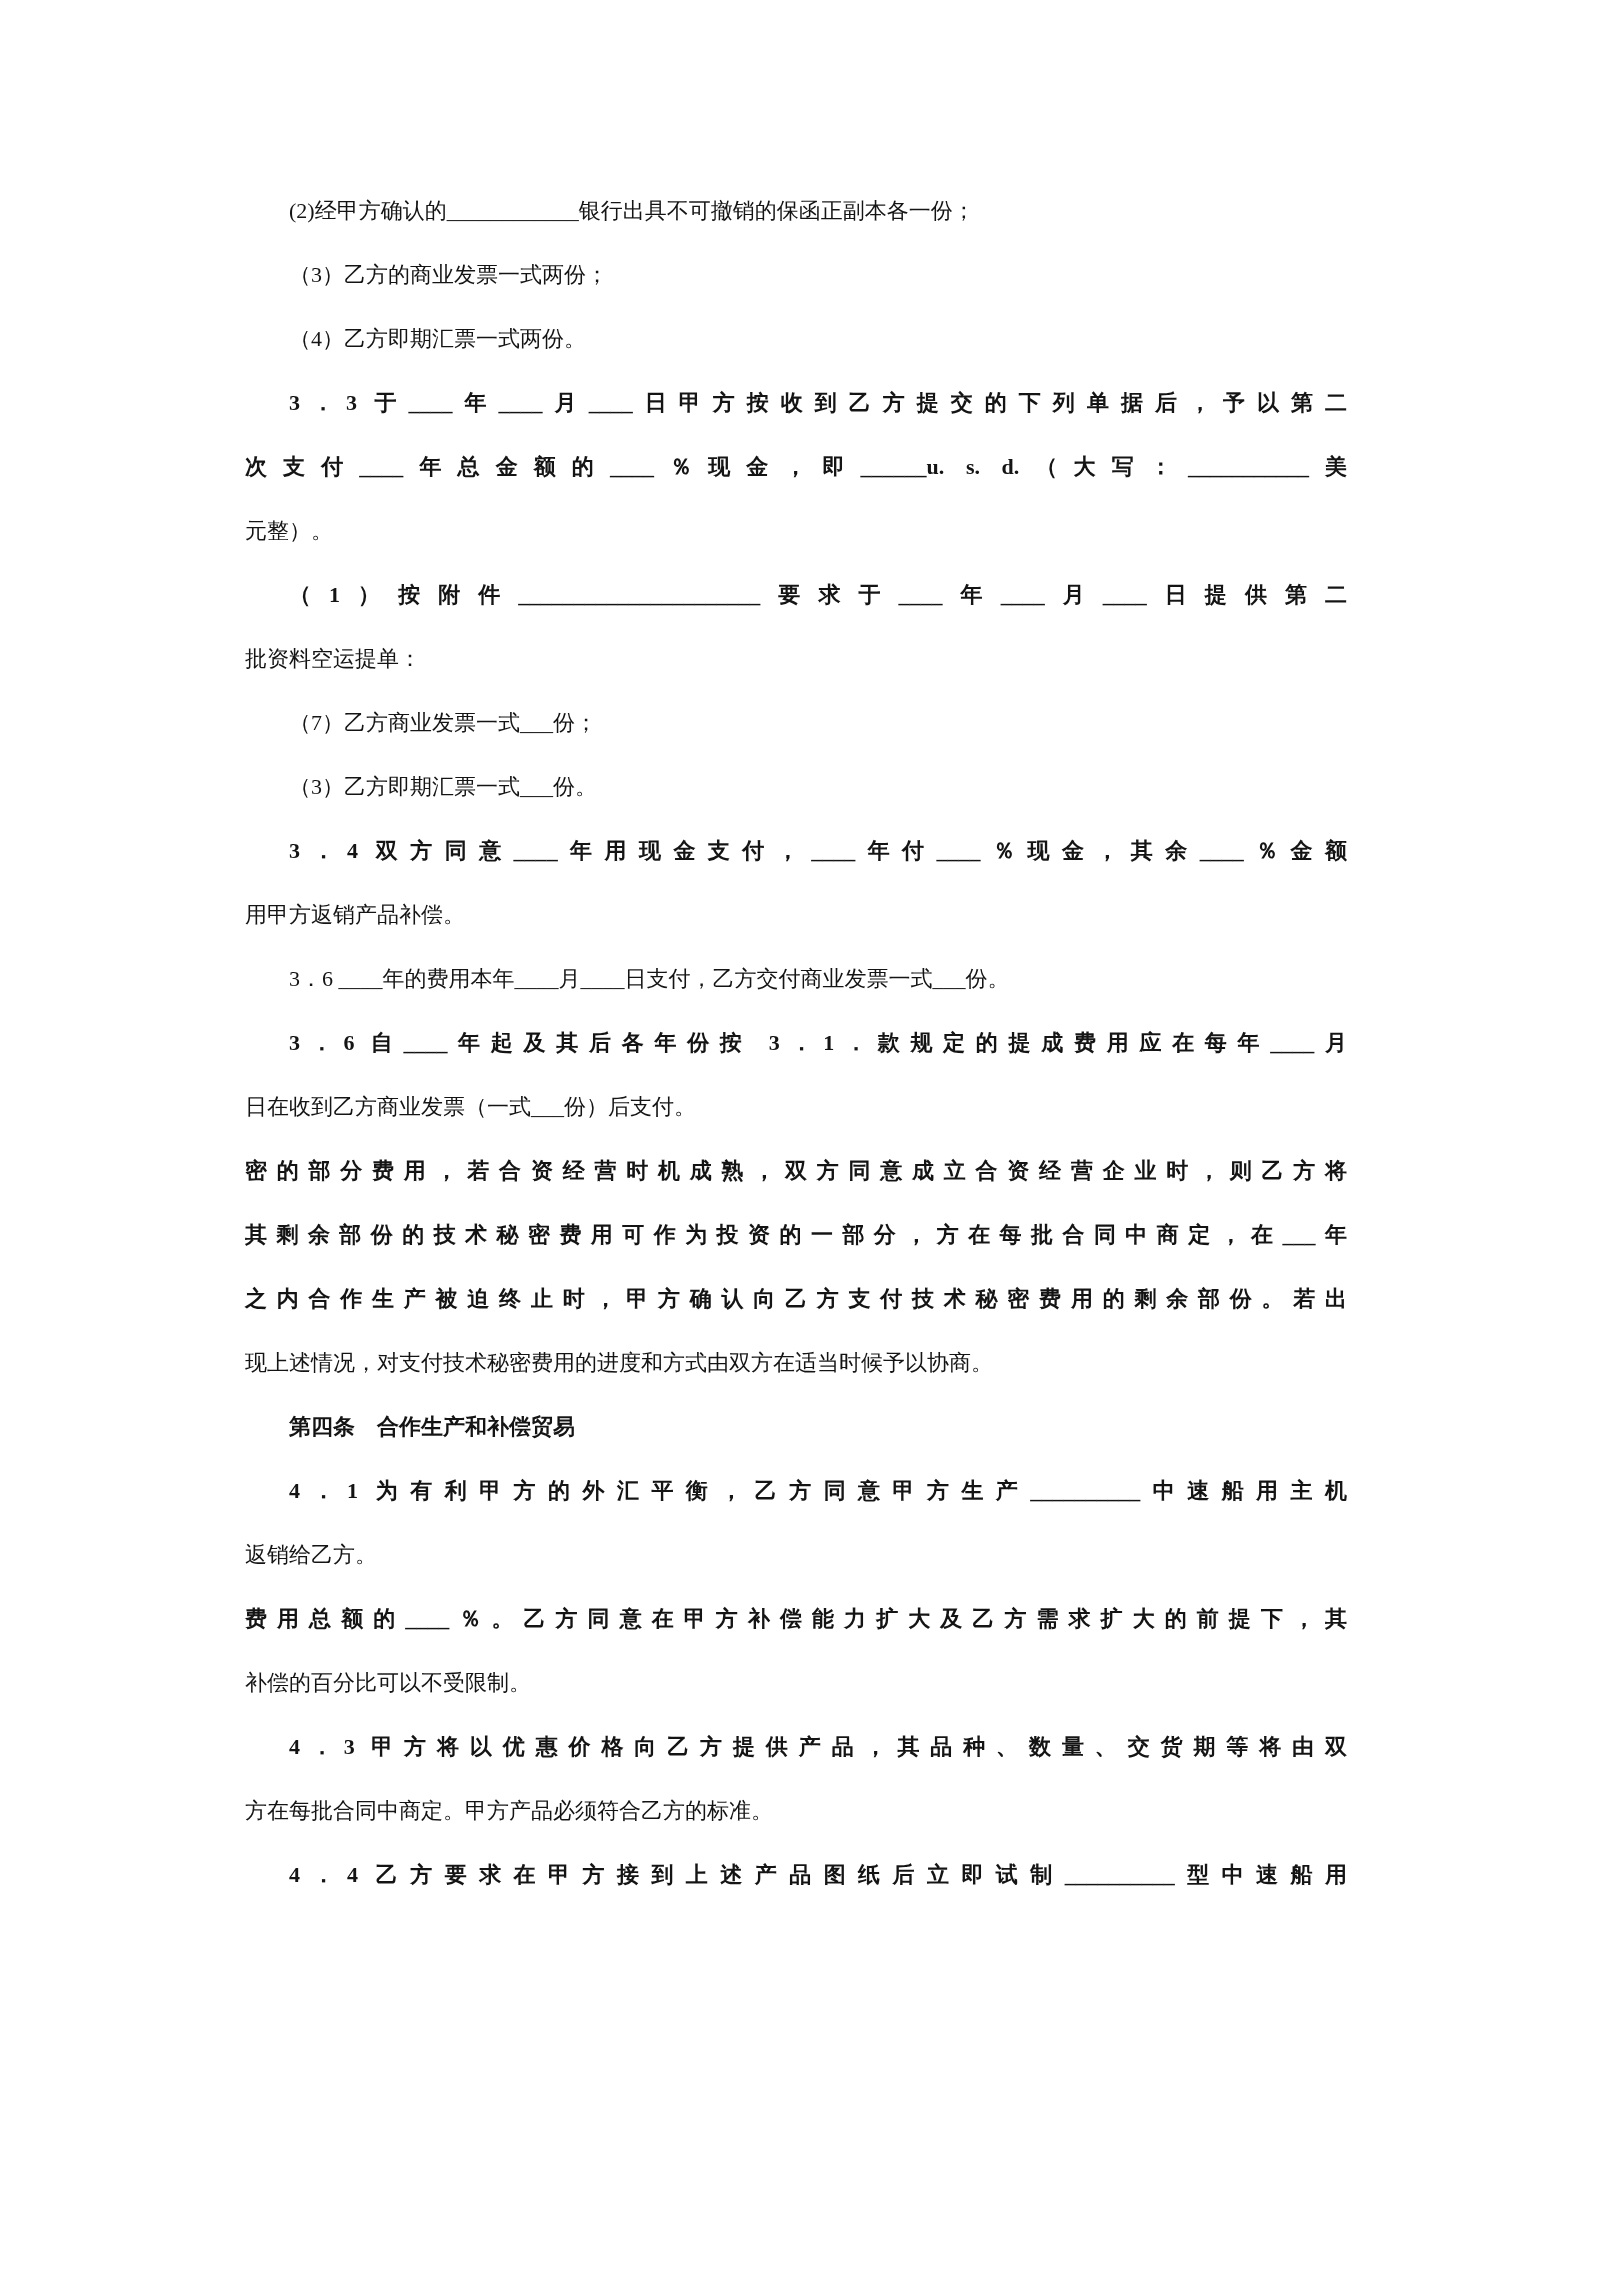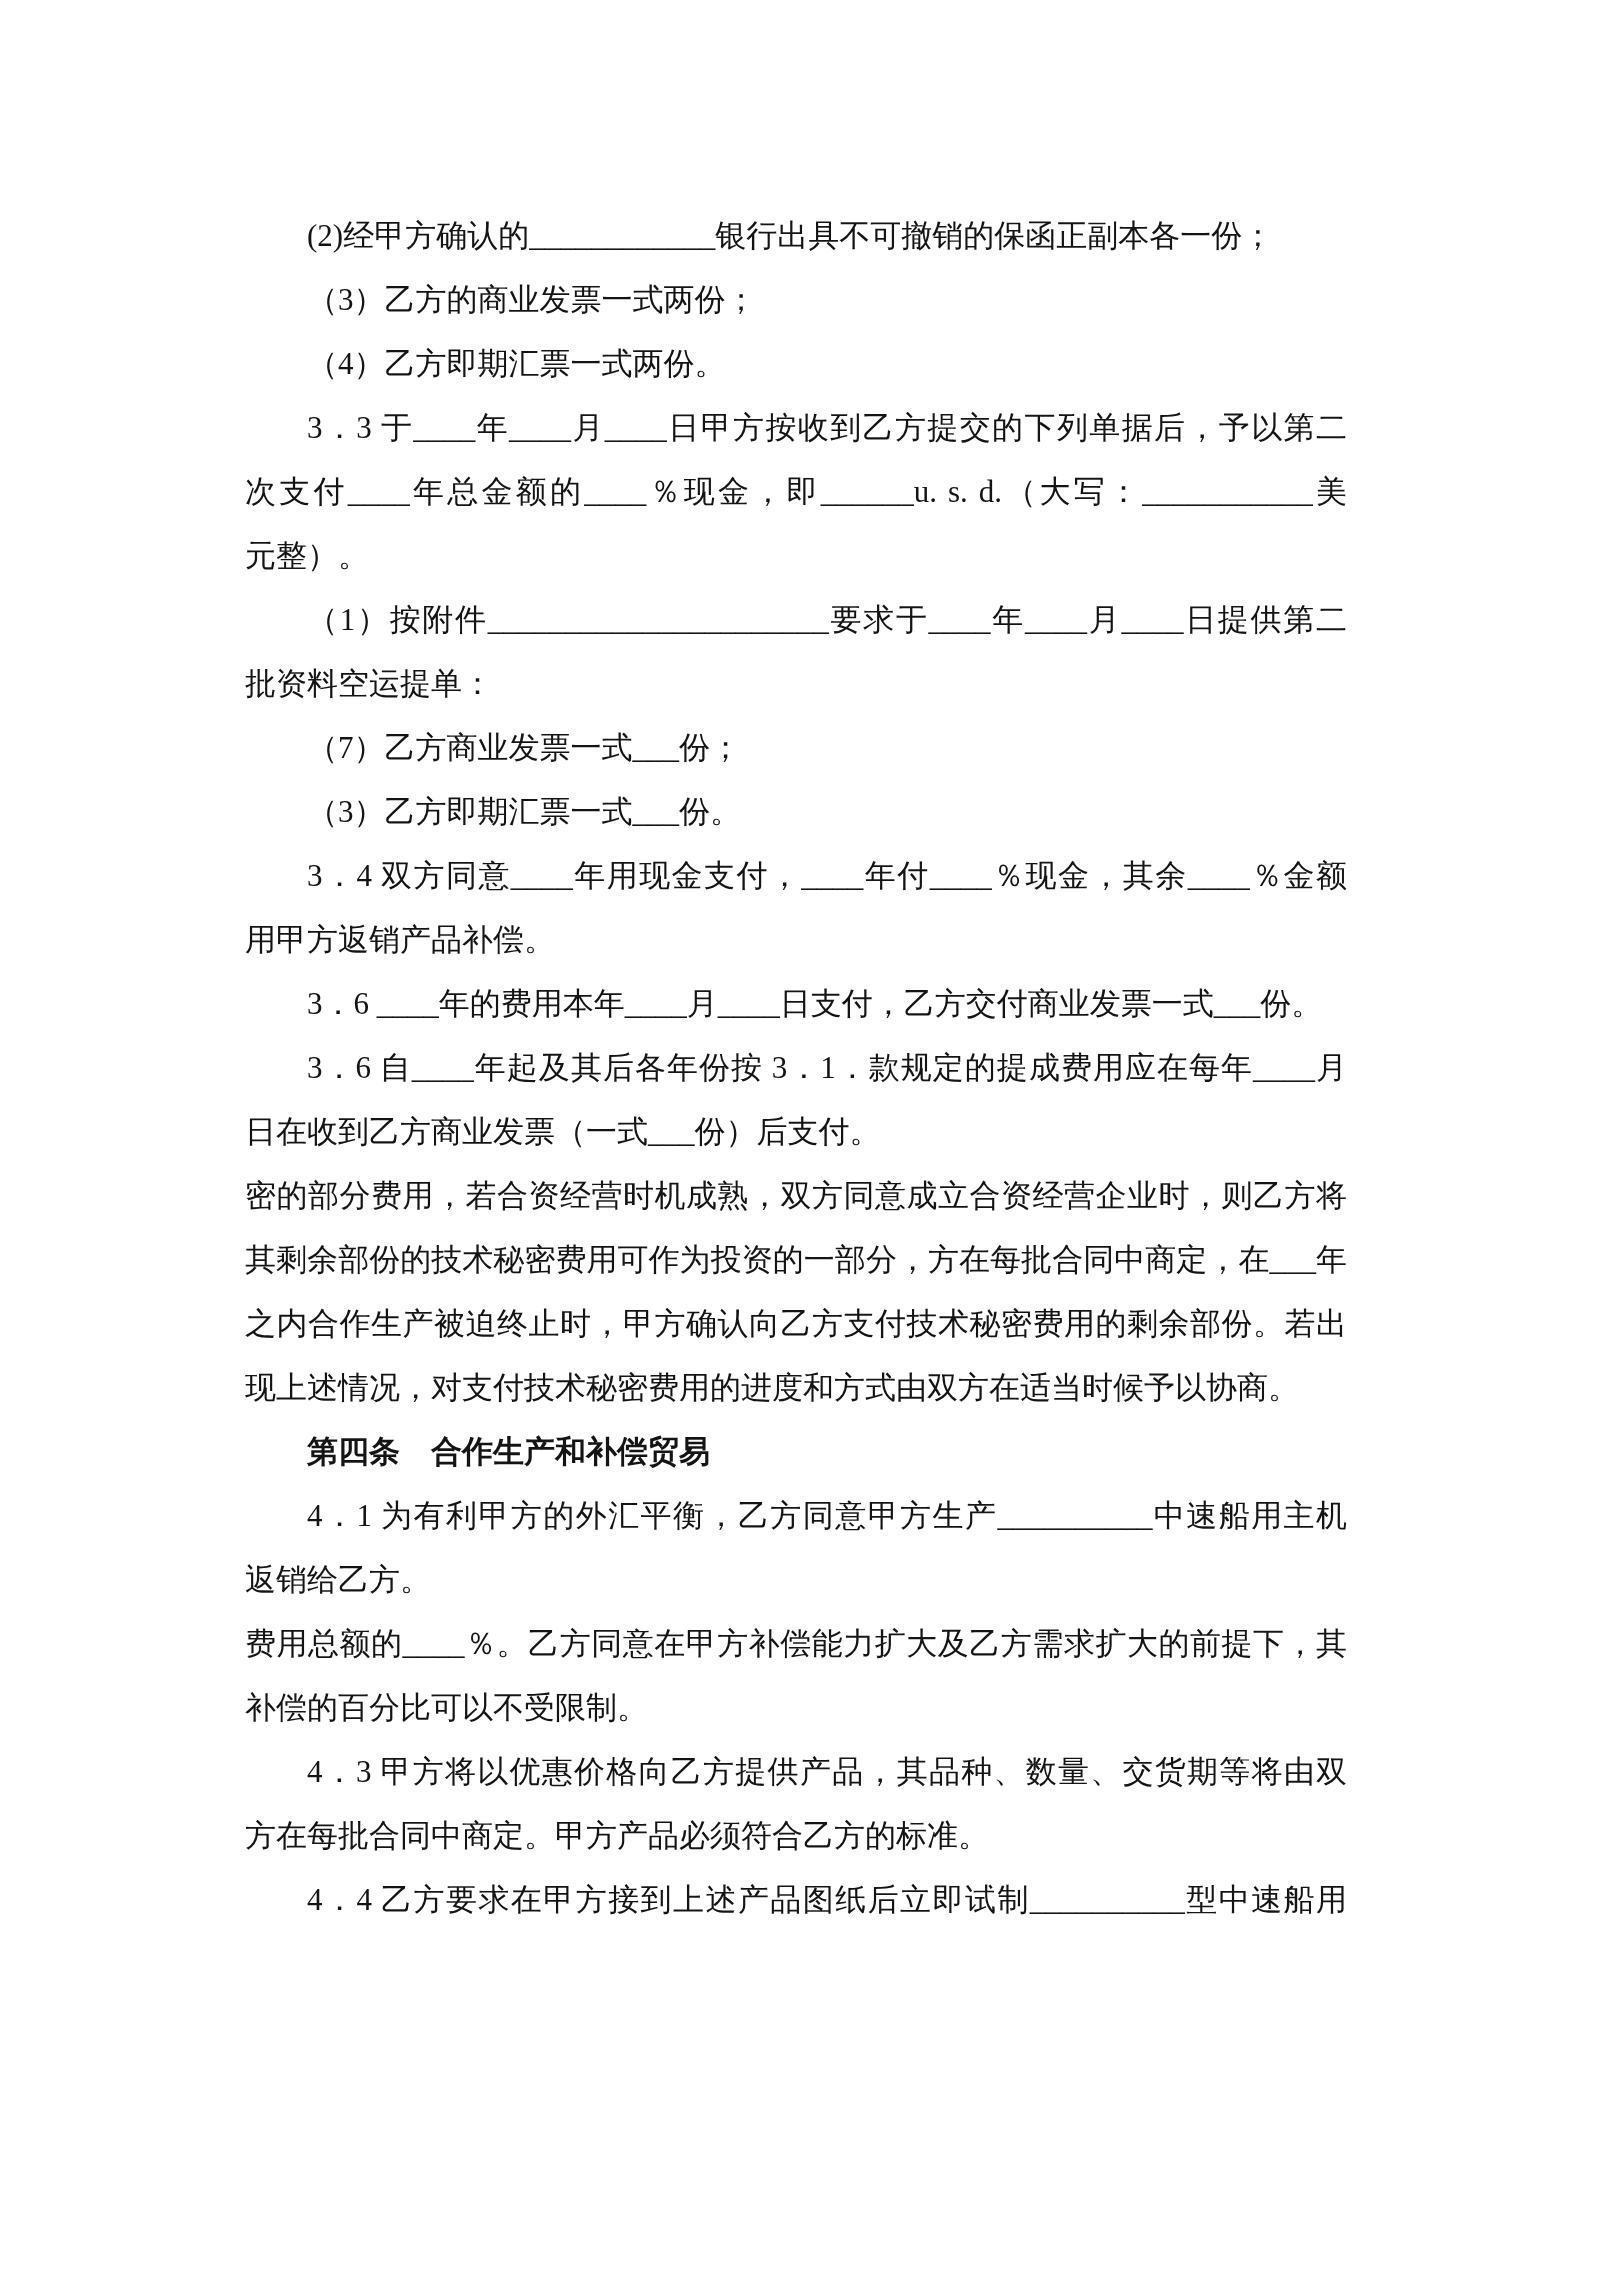--- a/index.html
+++ b/index.html
@@ -12,36 +12,37 @@
     width: 1623px;
     height: 2294px;
     background: #ffffff;
     overflow: hidden;
     font-family: "Liberation Serif", "DejaVu Serif", serif;
     color: #141414;
   }
   .textblock {
     position: absolute;
     left: 245px;
-    top: 204px;
+    top: 179px;
     width: 1102px;
-    font-size: 31px;
+    font-size: 22px;
     line-height: 64px;
     letter-spacing: 0;
   }
   .line {
     min-height: 64px;
     text-align: left;
   }
   .line.indent {
     text-indent: 2em;
   }
   .line.just {
     text-align: justify;
     text-align-last: justify;
+    font-weight: bold;
   }
   .line.bold {
     font-weight: 700;
   }
 </style>
 </head>
 <body>
 
 <div class="page">
   <div class="textblock">

